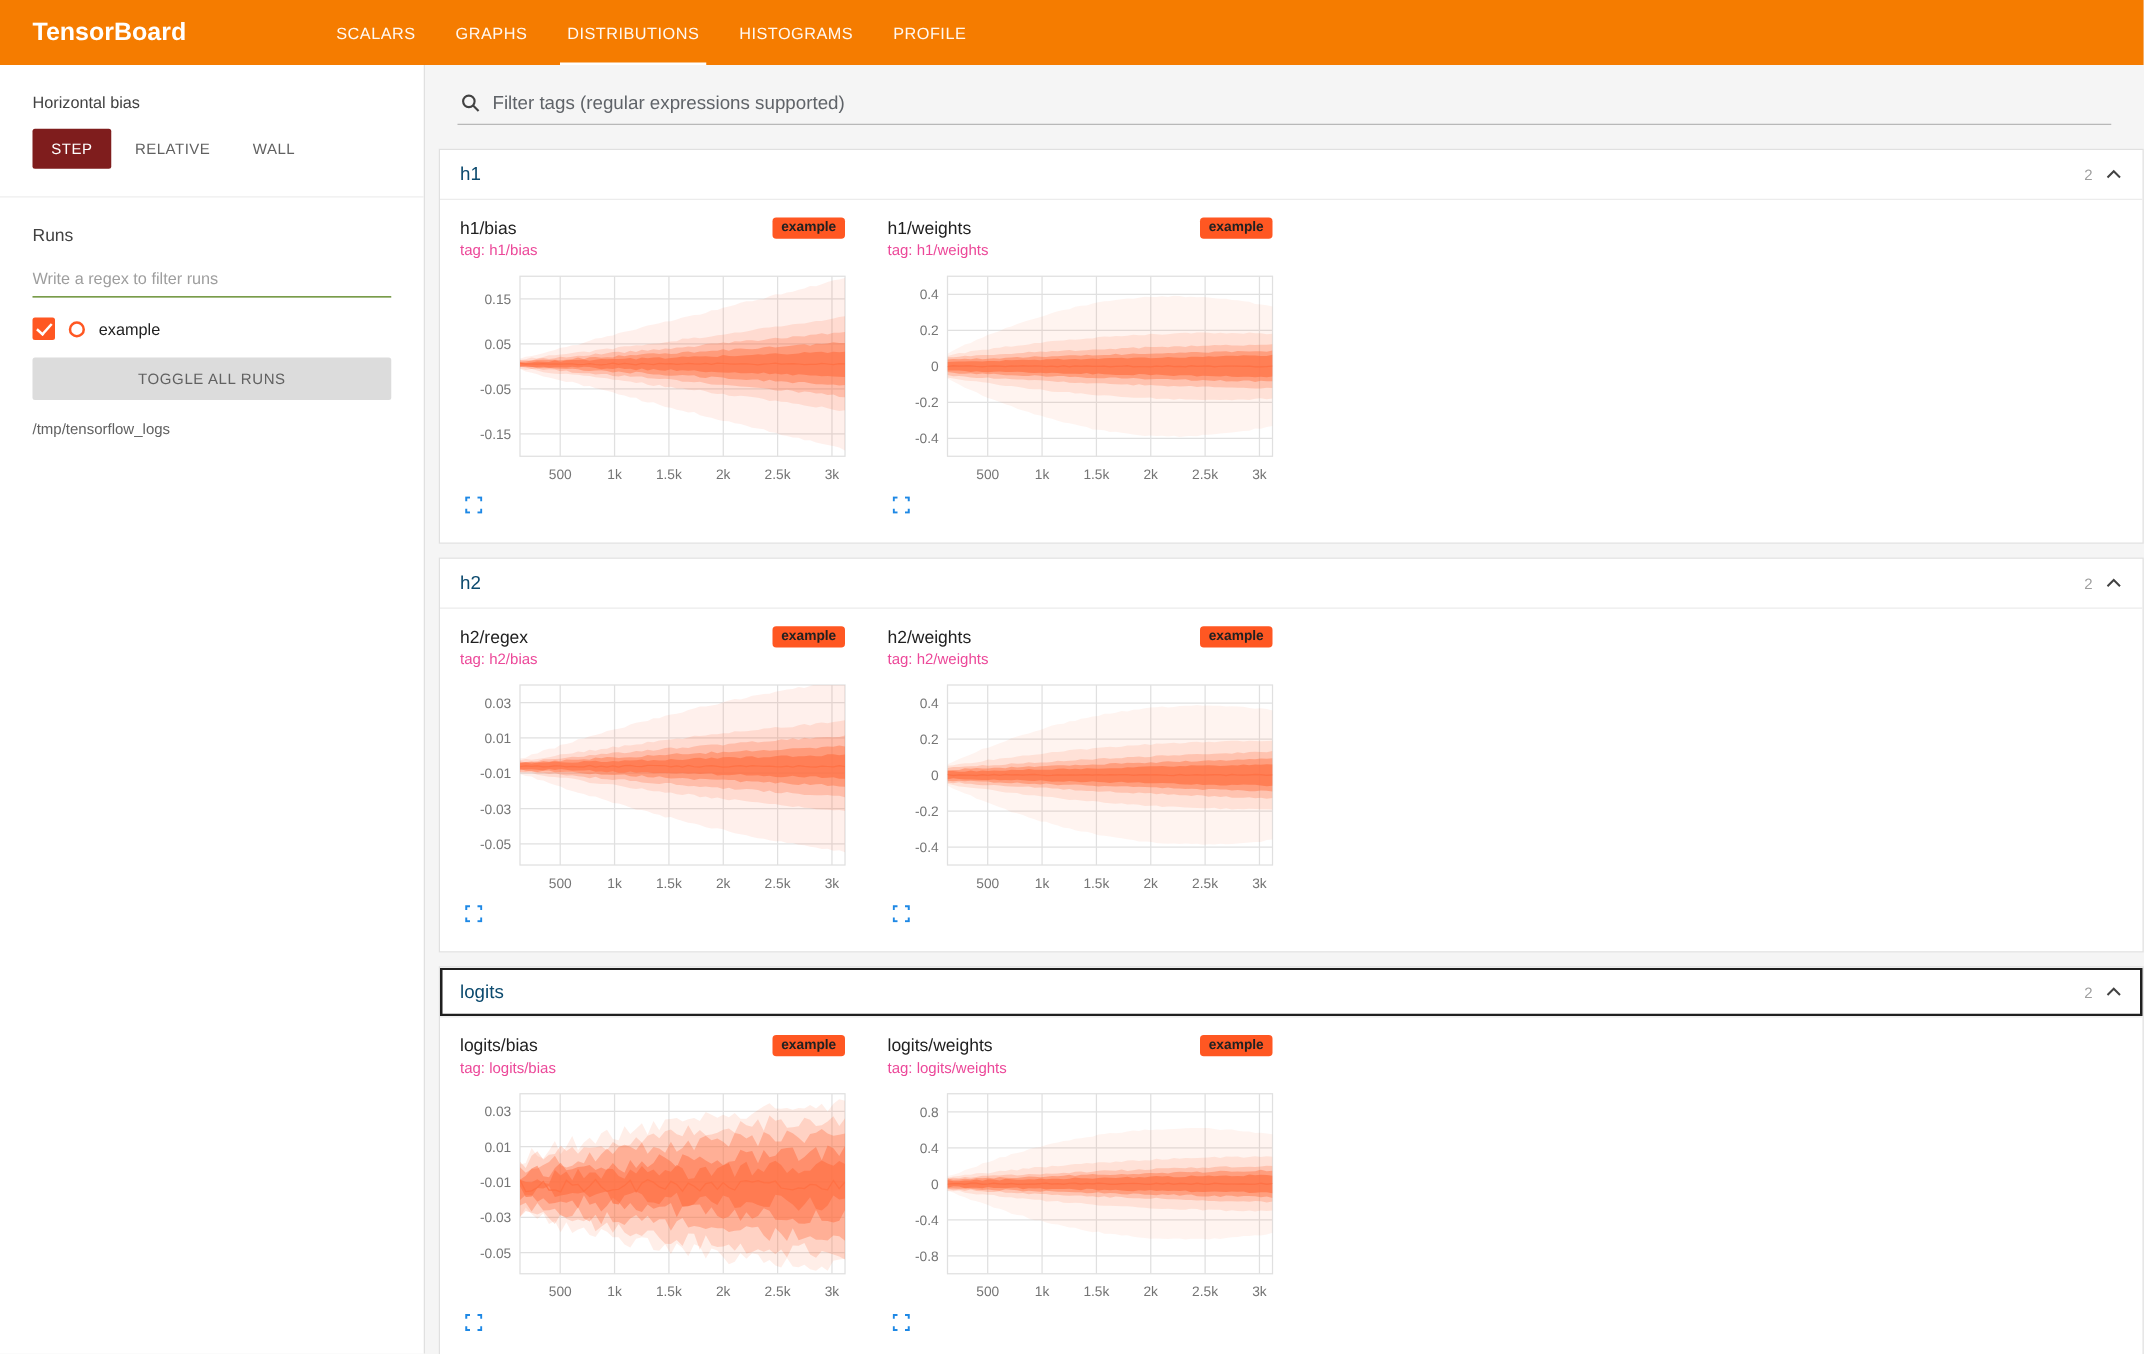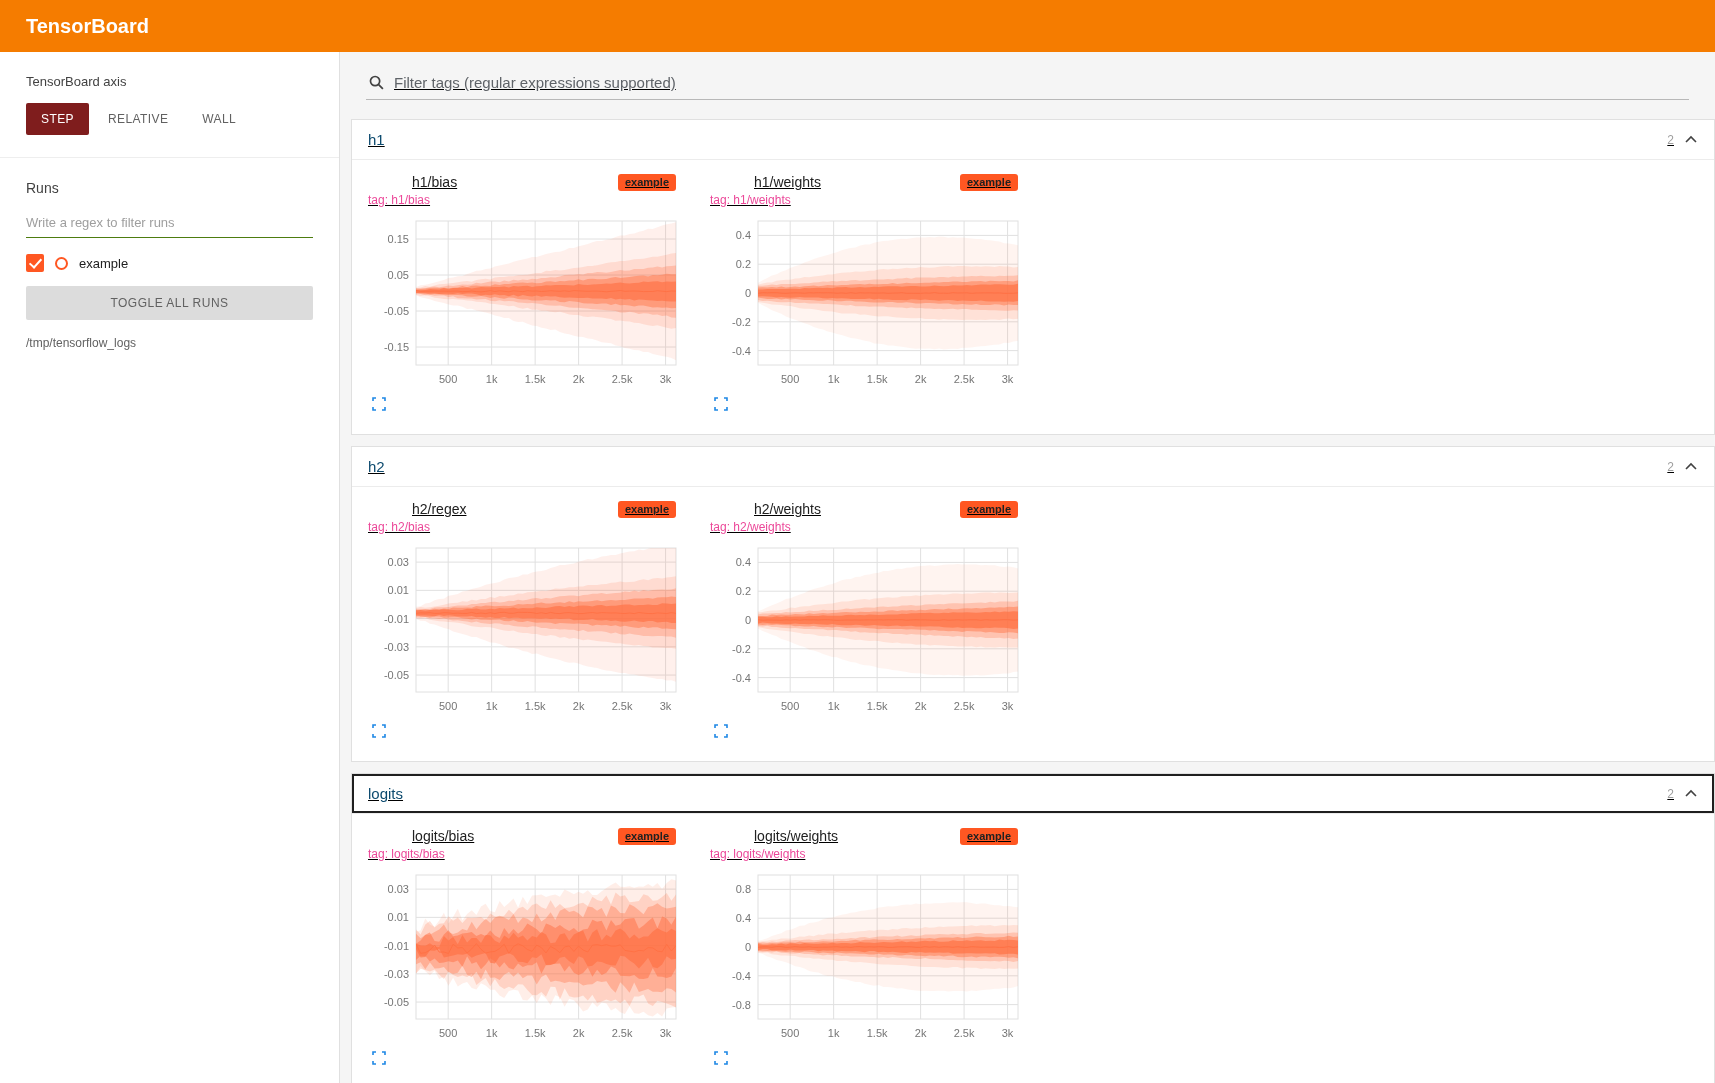--- a/index.html
+++ b/index.html
@@ -18,21 +18,21 @@
     border-bottom:1px solid rgba(255,255,255,.9); padding:4px 2px; font-size:13px; letter-spacing:.4px; cursor:pointer; }
   .caret { width:0; height:0; border-left:5px solid transparent; border-right:5px solid transparent; border-top:5px solid #fff; }
   .icon-btn { background:none; border:none; color:#fff; cursor:pointer; display:flex; align-items:center; }
   .help-circle { width:19px; height:19px; border:2px solid #fff; border-radius:50%; font-size:13px; font-weight:bold;
     display:flex; align-items:center; justify-content:center; }
   .gear { font-size:21px; line-height:1; }
 
   
   .body-row { display:flex; height:1031px; }
   .sidebar { width:340px; background:#fff; border-right:1px solid #e0e0e0; flex:none; }
-  .main { flex:1; overflow-y:auto; background:#f5f5f5;text-decoration:underline; }
+  .main { flex:1; overflow-y:auto; background:#f5f5f5; }
 
   
   .side-section { padding:22px 26px; }
   .side-section + .side-section { border-top:1px solid #eee; }
   .side-label { font-size:13px; color:#424242; margin-bottom:14px; }
   .axis-group { display:flex; gap:4px; }
   .axis-btn { border:none; background:transparent; color:#616161; font-size:12px; letter-spacing:.4px;
     padding:9px 15px; cursor:pointer; border-radius:2px; }
   .axis-btn.active { background:#7f1d1d; color:#fff; }
   .runs-title { font-size:14px; color:#424242; margin-bottom:12px; }
@@ -62,39 +62,46 @@
   .section-header.focused { box-shadow:inset 0 0 0 2px #1f1f1f; }
   .section-title { font-size:15px; color:#0c4a6e; }
   .section-right { margin-left:auto; display:flex; align-items:center; gap:10px; }
   .section-count { font-size:12px; color:#9e9e9e; }
   .chevron-btn { background:none; border:none; cursor:pointer; display:flex; align-items:center; }
 
   .charts { display:flex; padding:14px 16px 18px 16px; }
   .chart { width:318px; margin-right:24px; }
   .chart-head { display:flex; justify-content:space-between; align-items:flex-start;
     width:318px; padding-right:10px; margin-bottom:6px; }
-  .chart-title { font-size:14px; color:#212121;margin-left:44px; }
+  .chart-title { font-size:14px; color:#212121; }
   .chart-tag { font-size:12px; color:#ec4899; margin-top:3px; }
   .badge { background:var(--run); color:#212121; font-size:11px; font-weight:bold;
     padding:3px 7px; border-radius:3px; line-height:1; }
   .plot svg { display:block; font-family:"Liberation Sans", sans-serif; }
   .expand-btn { background:none; border:none; cursor:pointer; margin:4px 0 0 2px; padding:2px; }
 </style>
 </head>
 <body>
 
 <header class="topbar">
   <div class="brand">TensorBoard</div>
+  <nav class="tabs">
+    <div class="tab">SCALARS</div>
+    <div class="tab">GRAPHS</div>
+    <div class="tab active">DISTRIBUTIONS</div>
+    <div class="tab">HISTOGRAMS</div>
+    <div class="tab">PROFILE</div>
+  </nav>
 </header>
 
 <div class="body-row">
 
   <aside class="sidebar">
     <div class="side-section">
-      <div class="side-label">TensorBoard axis</div>
+      <div class="side-label">Horizontal bias</div>
       <div class="axis-group">
         <button class="axis-btn active">STEP</button>
         <button class="axis-btn">RELATIVE</button>
         <button class="axis-btn">WALL</button>
       </div>
     </div>
     <div class="side-section">
       <div class="runs-title">Runs</div>
       <input class="regex-input" placeholder="Write a regex to filter runs" style="">
       <div class="run-row">

